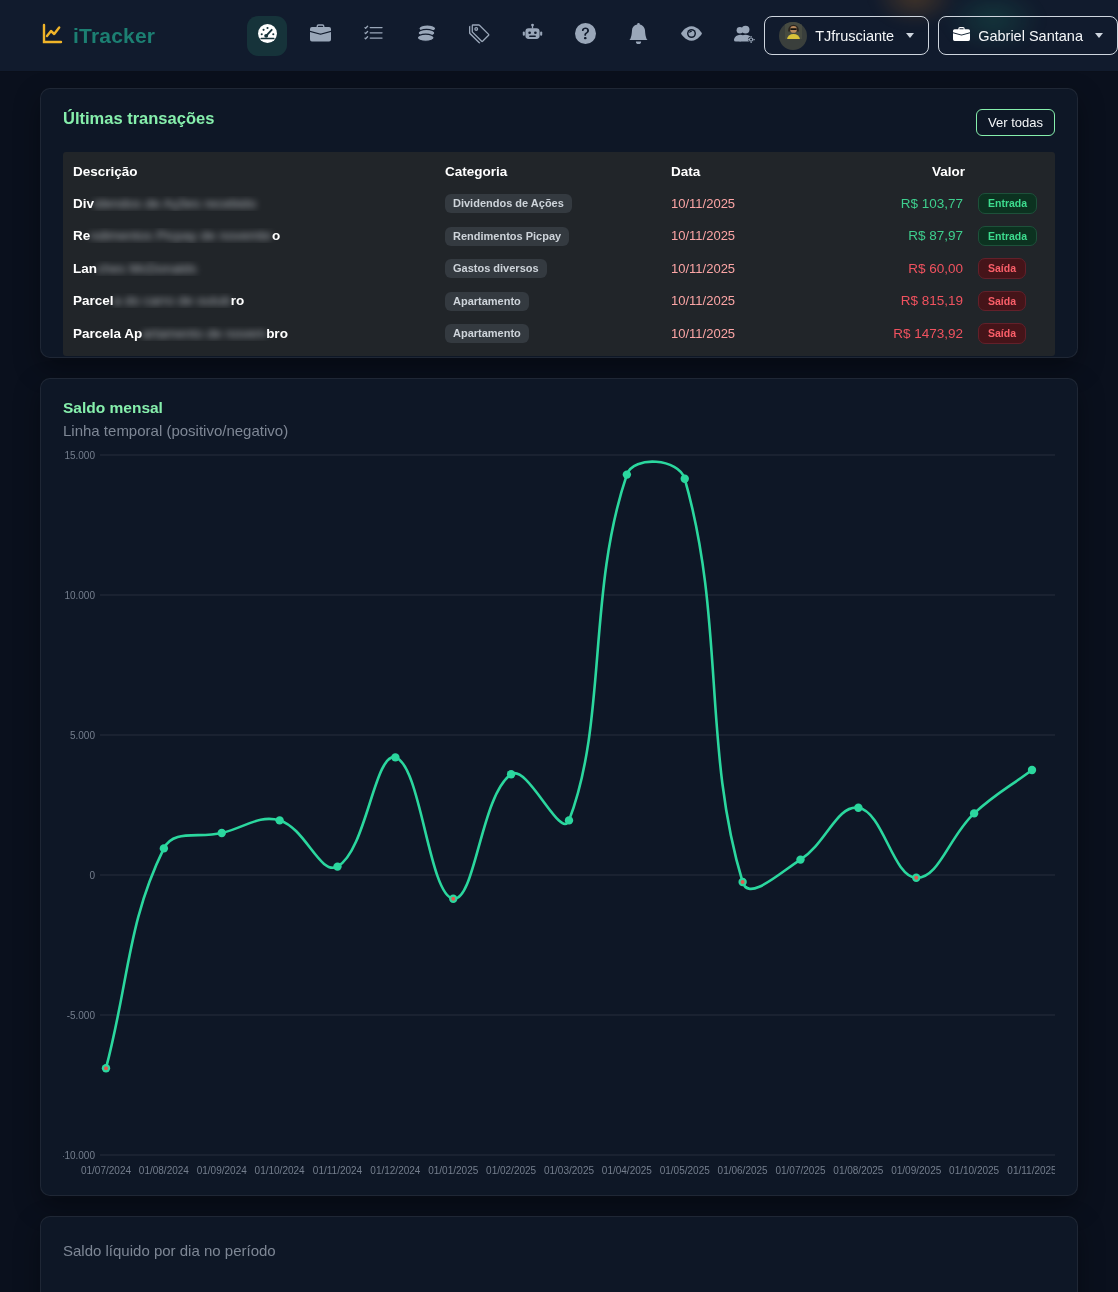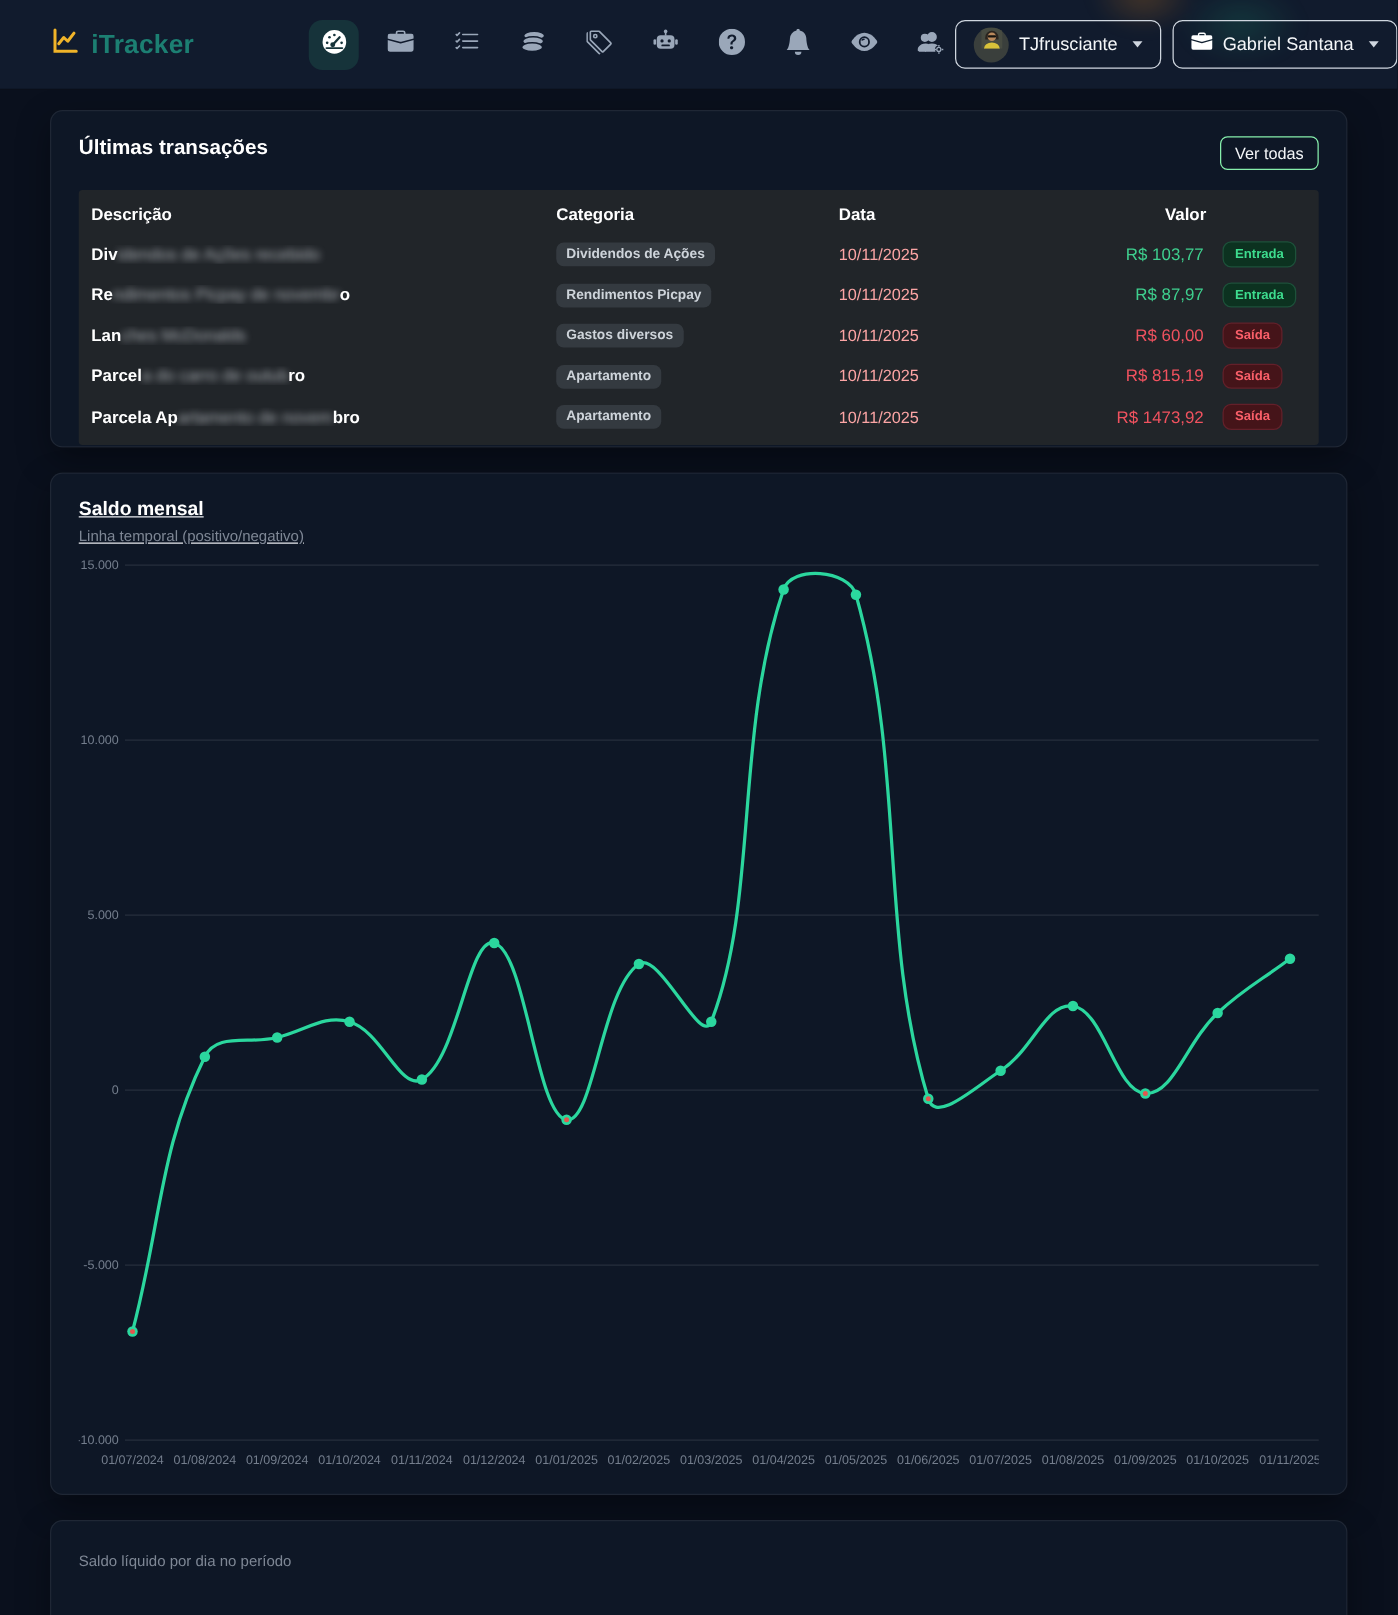--- a/index.html
+++ b/index.html
@@ -47,22 +47,22 @@
     background:#3a3f3c;
   }
   
   .main { padding:16px 40px 0 40px; }
   .card {
     background:#0e1726; border:1px solid rgba(255,255,255,.07); border-radius:10px;
     box-shadow:0 10px 26px rgba(0,0,0,.35); padding:20px 22px;
   }
   .card + .card { margin-top:20px; }
   .card-head { display:flex; align-items:flex-start; justify-content:space-between; }
-  .card-title { font-size:16.5px; font-weight:bold; color:#ffffff; }
-  .card-subtitle { font-size:12px; color:#7e8795; margin-top:5px; }
+  .card-title { font-size:16.5px; font-weight:bold; color:#86efac; }
+  .card-subtitle { font-size:15px; color:#7e8795; margin-top:5px; }
   .btn-outline {
     background:transparent; border:1px solid #86efac; color:#f4f6f8; font-size:13px;
     padding:5px 11px; border-radius:6px; cursor:pointer; font-family:inherit;
   }
   
   .table-wrap { margin-top:16px; background:#212529; border-radius:3px; padding:2px 0 6px 0; }
   .t-row {
     display:grid; grid-template-columns:372px 226px 182px 112px 1fr;
     align-items:center; padding:6px 10px; min-height:32px;
   }
@@ -290,21 +290,21 @@
             <div class="t-desc"><span>Parcela Ap</span><span class="redacted">artamento de novem</span><span>bro</span></div>
             <div><span class="badge-cat">Apartamento</span></div>
             <div class="t-date">10/11/2025</div>
             <div class="t-valor out">R$ 1473,92</div>
             <div class="t-flow"><span class="badge-flow out">Saída</span></div>
           </div>
         </div>
     </div>
   </section>
 
-  <section class="card" style="height:818px;text-decoration:underline;">
+  <section class="card" style="height:818px;">
     <h2 class="card-title" style="font-size:15.5px;">Saldo mensal</h2>
     <div class="card-subtitle">Linha temporal (positivo/negativo)</div>
     <div class="chart-box">
       <svg id="chart-svg" width="992" height="738" viewBox="0 0 992 738">
           <line x1="37" y1="8" x2="997" y2="8" stroke="rgba(255,255,255,0.10)" stroke-width="1"></line>
           <text x="32" y="11.5" text-anchor="end" class="axis-label">15.000</text>
           <line x1="37" y1="148" x2="997" y2="148" stroke="rgba(255,255,255,0.10)" stroke-width="1"></line>
           <text x="32" y="151.5" text-anchor="end" class="axis-label">10.000</text>
           <line x1="37" y1="288" x2="997" y2="288" stroke="rgba(255,255,255,0.10)" stroke-width="1"></line>
           <text x="32" y="291.5" text-anchor="end" class="axis-label">5.000</text>

